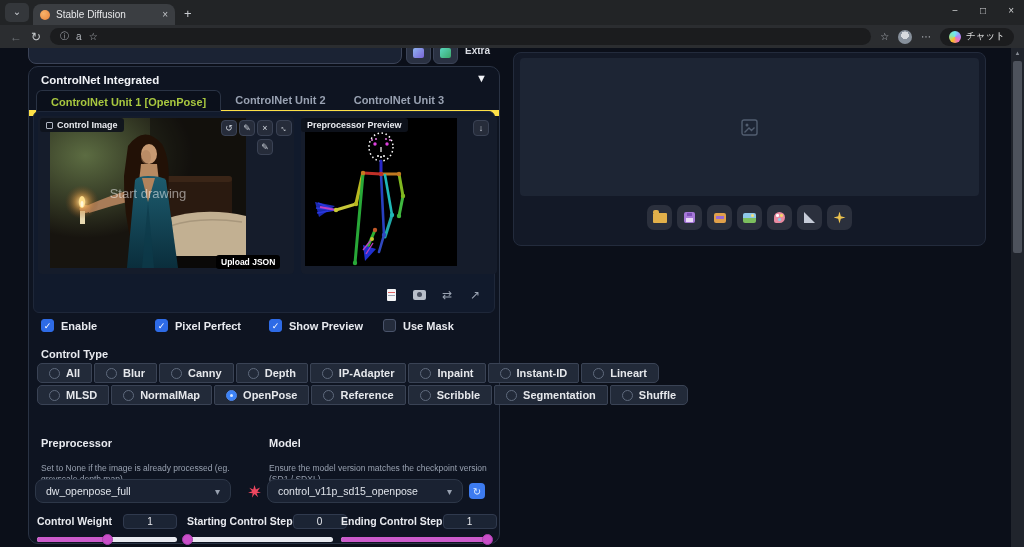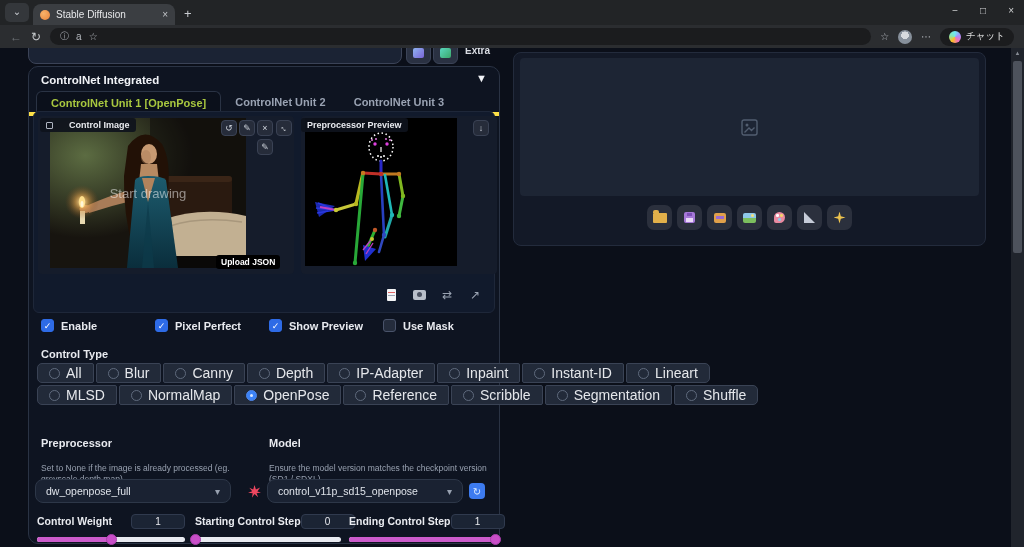--- a/index.html
+++ b/index.html
@@ -32,27 +32,27 @@
   .prompt-remnant{position:absolute;left:28px;top:-10px;width:374px;height:26px;background:#1b2334;border:1px solid #3b4357;border-radius:8px}
   .topbtn{position:absolute;top:-7px;width:25px;height:23px;background:#2a3142;border:1px solid #3b4357;border-radius:6px;
     display:flex;align-items:center;justify-content:center}
   .tb-g1{width:11px;height:10px;border-radius:2px;background:linear-gradient(135deg,#8fb4f0,#7a64d8)}
   .tb-g2{width:11px;height:10px;border-radius:2px;background:linear-gradient(135deg,#5ad8c0,#3aa86a)}
   .extra-label{position:absolute;left:465px;top:-3px;color:#d9dce3;font-size:10px;font-weight:bold}
   
   .cn-panel{position:absolute;left:28px;top:18px;width:472px;height:478px;background:#0e1421;border:1px solid #2a3344;border-radius:10px}
   .cn-header{position:absolute;left:12px;top:7px;color:#f1f3f7;font-size:11.5px;font-weight:bold}
   .cn-caret{position:absolute;right:12px;top:5px;color:#f1f3f7;font-size:11px}
-  .cn-tabs{position:absolute;top:24px;left:0;right:0;height:25px;border-bottom:4px solid #fde047;display:flex;align-items:flex-start;padding-left:7px}
+  .cn-tabs{position:absolute;top:24px;left:0;right:0;height:25px;border-bottom:6px solid #fde047;display:flex;align-items:center;padding-left:7px}
   .cn-tab{padding:0 14px;height:23px;line-height:22px;font-size:11px;font-weight:bold;color:#99a2b2;white-space:nowrap}
   .cn-tab.active{color:#a8c73f;background:#0b101b;border:1px solid #2a3344;border-bottom-color:#0b101b;border-radius:6px 6px 0 0;margin-bottom:-1px}
   .img-group{position:absolute;left:4px;right:4px;top:44px;height:202px;background:#111a2c;border:1px solid #1e2739;border-radius:6px}
   .photo-box{position:absolute;left:4px;top:4px;width:256px;height:158px;background:#151c2b;border-radius:4px}
   .photo{position:absolute;left:12px;top:2px;width:196px;height:150px;overflow:hidden}
-  .img-pill{position:absolute;z-index:3;background:rgba(14,18,28,.92);border-radius:3px;padding:2px 6px;display:flex;align-items:center;gap:16px;
+  .img-pill{position:absolute;z-index:3;background:rgba(14,18,28,.92);border-radius:3px;padding:2px 6px;display:flex;align-items:center;gap:4px;
     color:#e8eaef;font-size:9px;font-weight:bold;white-space:nowrap}
   .pill-sq{width:7px;height:7px;border:1px solid #aeb4c0;border-radius:1px}
   .start-drawing{position:absolute;left:50%;top:50%;transform:translate(-50%,-50%);color:rgba(255,255,255,.5);font-size:13px;z-index:2;white-space:nowrap}
   .upload-json{position:absolute;left:178px;top:139px;z-index:3;background:#000;border-radius:3px;padding:2px 5px;color:#fff;font-size:8.5px;font-weight:bold;white-space:nowrap}
   .tool-btn{width:16px;height:16px;background:#262c3a;border:1px solid #3a4254;border-radius:4px;color:#cfd4dc;font-size:9px;
     display:flex;align-items:center;justify-content:center}
   .photo-toolbar{position:absolute;left:183px;top:4px;display:flex;gap:2px;z-index:3}
   .pen-btn{position:absolute;left:219px;top:23px;z-index:3}
   .expand-btn{position:absolute;left:238px;top:4px;z-index:3}
   .rot45{transform:rotate(45deg);display:block}
@@ -73,40 +73,40 @@
   .cb.on{background:#2e6be6;border-color:#2e6be6}
   .cb-lab{color:#e8eaef;font-size:11px;font-weight:bold;white-space:nowrap}
   .ct-label{position:absolute;left:12px;top:281px;color:#e8eaef;font-size:11px;font-weight:bold}
   .ct-rows{position:absolute;left:8px;right:8px;top:296px}
   .ct-row{display:flex;gap:2px;margin-bottom:2px}
   .ct-row.stretch .ct-btn{flex:1}
   .ct-btn{height:20px;background:#222a39;border:1px solid #3a4355;display:flex;align-items:center;gap:6px;padding:0 11px;border-radius:2px}
   .ct-row .ct-btn:first-child{border-radius:5px 2px 2px 5px}
   .ct-row .ct-btn:last-child{border-radius:2px 5px 5px 2px}
   .ct-row:not(.stretch) .ct-btn{padding:0 16px}
-  .ct-lab{color:#e5e7eb;font-size:14px;font-weight:normal;white-space:nowrap}
+  .ct-lab{color:#e5e7eb;font-size:11px;font-weight:bold;white-space:nowrap}
   .radio{width:11px;height:11px;border-radius:50%;border:1.5px solid #5f6a7d;flex:none;display:flex;align-items:center;justify-content:center}
   .radio.sel{border-color:#4f86e8;background:#3b82f6}
   .radio.sel::after{content:"";width:3px;height:3px;border-radius:50%;background:#d9e7ff}
   .pp-col{position:absolute;top:370px}
   .pp-col.c1{left:12px;width:224px}
   .pp-col.c2{left:240px;width:226px}
   .pp-lab{color:#e8eaef;font-size:11px;font-weight:bold}
   .pp-desc{margin-top:14px;color:#98a1b0;font-size:8.5px;line-height:1.3}
   .dd{position:absolute;top:412px;height:24px;background:#1a2232;border:1px solid #2d3748;border-radius:8px;
     display:flex;align-items:center;justify-content:space-between;padding:0 10px}
   .dd1{left:6px;width:196px}
   .dd2{left:238px;width:196px}
   .dd-val{color:#dfe3ea;font-size:10.5px;white-space:nowrap;overflow:hidden}
   .dd-caret{color:#98a1b0;font-size:10px}
   .boom-btn{position:absolute;left:218px;top:417px;width:15px;height:15px;display:flex;align-items:center;justify-content:center}
   .boom{width:13px;height:13px;background:#ef4760;clip-path:polygon(50% 0,61% 35%,93% 20%,72% 50%,100% 58%,66% 64%,78% 95%,50% 70%,30% 98%,36% 64%,0 60%,32% 48%,10% 22%,40% 34%)}
   .refresh-btn{position:absolute;left:440px;top:416px;width:16px;height:16px;border-radius:4px;background:#3d7bef;color:#dbeafe;
     font-size:10px;display:flex;align-items:center;justify-content:center}
-  .sliders{position:absolute;left:8px;right:4px;top:446px;display:flex}
+  .sliders{position:absolute;left:8px;right:12px;top:446px;display:flex}
   .sl-group{position:relative}
   .sl-group:nth-child(1){width:148px;margin-right:10px}
   .sl-group:nth-child(2){width:146px;margin-right:4px}
   .sl-group:nth-child(3){width:146px;margin-left:4px}
   .sl-head{display:flex;align-items:center;justify-content:space-between;height:16px}
   .sl-lab{color:#e8eaef;font-size:10.5px;font-weight:bold;white-space:nowrap}
   .sl-num{width:54px;height:15px;background:#1b2434;border:1px solid #303a4e;border-radius:4px;color:#e8eaef;font-size:10px;
     text-align:center;line-height:13px;flex:none}
   .sl-track{position:relative;margin-top:8px;height:4.5px;border-radius:3px;background:#e8eaf0}
   .sl-fill{position:absolute;left:0;top:0;bottom:0;border-radius:3px;background:#cb5bcb}

